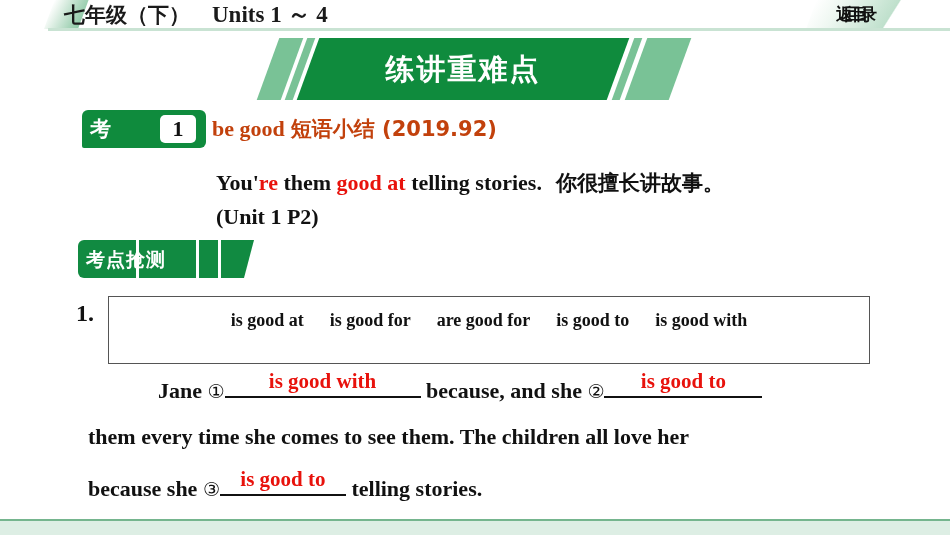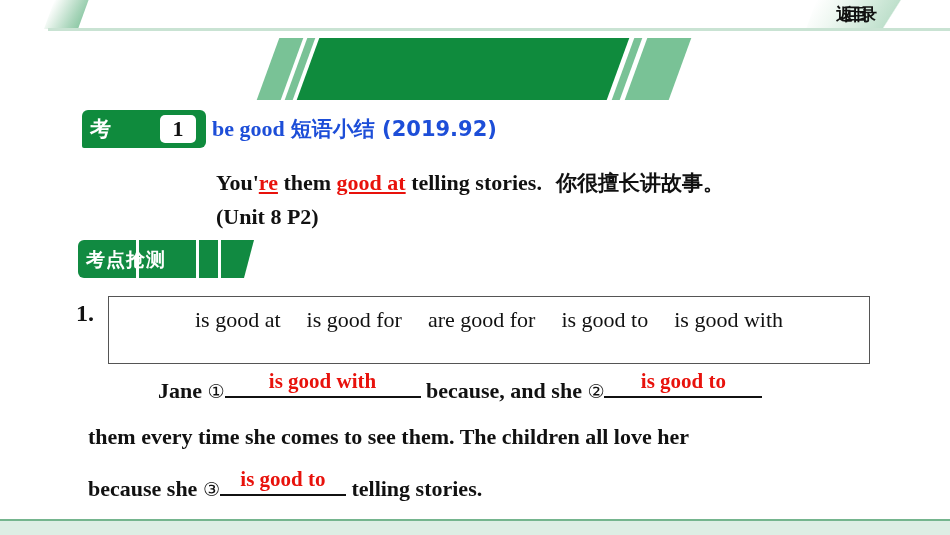--- a/index.html
+++ b/index.html
@@ -171,37 +171,37 @@
   }
   .kd-title {
     position: absolute;
     top: 0px;
     left: 130px;
     height: 38px;
     line-height: 38px;
     white-space: nowrap;
     font-size: 22px;
     font-weight: bold;
-    color: #1d4ed8;
+    color: #c2410c;
   }
   .kd-title .cn { font-family: "DejaVu Sans", sans-serif; font-size: 21px; }
 
   
   .example {
     position: absolute;
     top: 162px;
     left: 216px;
     width: 700px;
     font-size: 22px;
     font-weight: bold;
     color: #111111;
     line-height: 42px;
     white-space: nowrap;
   }
-  .example .red { color: #e8120c; text-decoration: underline; }
+  .example .red { color: #e8120c; }
   .example .cn { font-family: Liberation Serif, serif; font-size: 21px; }
   .example-line2 {
     position: absolute;
     top: 204px;
     left: 216px;
     font-size: 22px;
     font-weight: bold;
     color: #111111;
     white-space: nowrap;
   }
@@ -261,22 +261,22 @@
     left: 108px;
     width: 762px;
     height: 68px;
     border: 1px solid #555555;
     background: #ffffff;
     box-sizing: border-box;
   }
   .wordbank-inner {
     padding-top: 6px;
     text-align: center;
-    font-size: 22px;
-    font-weight: normal;
+    font-size: 18px;
+    font-weight: bold;
     color: #111111;
     line-height: 34px;
   }
   .wordbank-inner .wb {
     display: inline-block;
     margin: 0 13px;
     white-space: nowrap;
   }
 
   
@@ -334,44 +334,48 @@
     width: 950px;
     height: 14px;
     background: #ddeee4;
   }
 </style>
 </head>
 <body>
 
 <div class="header">
   <div class="header-left-deco"></div>
+  <div class="header-title">
+    <span class="cn">七年级（下）</span><span class="en">Units 1 ～ 4</span>
+  </div>
   <div class="header-right-deco"></div>
   <div class="header-back-btn">返回目录</div>
   <div class="header-underline"></div>
 </div>
 
 <div class="banner-wrap">
   <div class="banner-chip chip-l1"></div>
   <div class="banner-chip chip-l2"></div>
   <div class="banner-main"></div>
   <div class="banner-chip chip-r1"></div>
   <div class="banner-chip chip-r2"></div>
+  <div class="banner-text">练讲重难点</div>
 </div>
 
 <div class="kd-row">
   <div class="kd-badge"></div>
   <div class="kd-badge-label">考点</div>
   <div class="kd-num">1</div>
   <div class="kd-title"><span>be good</span><span class="cn" style="padding-left:6px">短语小结 (2019.92)</span></div>
 </div>
 
 <div class="example">
   <span>You'</span><span class="red">re</span><span> them </span><span class="red">good at</span><span> telling stories.</span><span class="cn" style="padding-left:14px">你很擅长讲故事。</span>
 </div>
-<div class="example-line2">(Unit 8 P2)</div>
+<div class="example-line2">(Unit 1 P2)</div>
 
 <div class="qc-wrap">
   <div class="qc-bg"></div>
   <div class="qc-sep s1"></div>
   <div class="qc-sep s2"></div>
   <div class="qc-sep s3"></div>
   <div class="qc-label">考点抢测</div>
 </div>
 
 <div class="q-number">1.</div>

